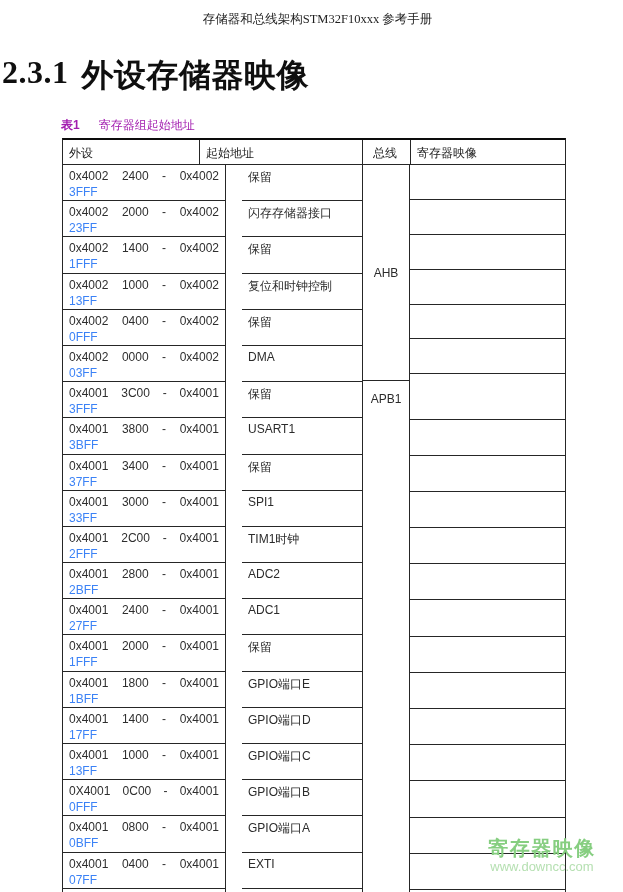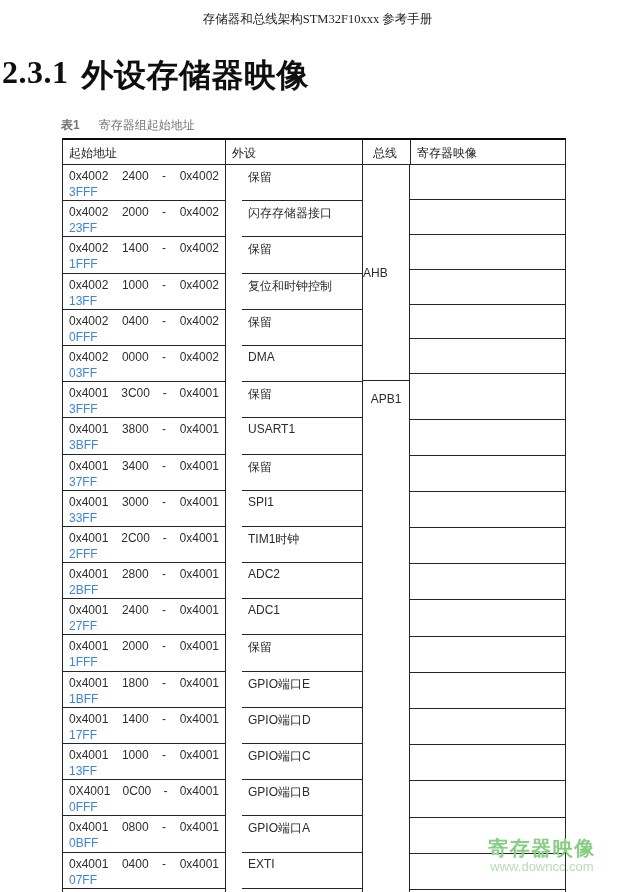--- a/index.html
+++ b/index.html
@@ -21,21 +21,21 @@
   
   .sect{
     position:absolute;top:54px;left:2px;
     font-family:"Liberation Serif", serif;
     font-weight:bold;font-size:32px;color:#0f0f0f;
     display:flex;gap:13px;letter-spacing:0.5px;
   }
   
   .cap{
     position:absolute;top:117px;left:61px;
-    font-size:12px;color:#737373;
+    font-size:12px;color:#a21caf;
   }
   .cap .lbl{font-weight:bold;margin-right:19px;}
   
   .tbl{
     position:absolute;left:62px;top:138px;width:504px;height:754px;
     box-sizing:border-box;
     border-left:1px solid #262626;border-right:1px solid #262626;
     border-top:2px solid #0c0c0c;
     overflow:hidden;
   }
@@ -62,21 +62,21 @@
   .row.stub .ca,.row.stub .cp{border-bottom:none;}
   
   .busCol{
     position:absolute;left:299px;top:0;bottom:0;width:48px;
     box-sizing:border-box;
     border-left:1px solid #262626;border-right:1px solid #262626;
     background:#ffffff;
   }
   .busA{
     height:216px;box-sizing:border-box;border-bottom:1px solid #262626;
-    display:flex;align-items:center;justify-content:flex-start;
+    display:flex;align-items:center;justify-content:center;
     font-size:12px;color:#2b2b2b;
   }
   .busBlbl{
     height:36px;line-height:36px;text-align:center;
     font-size:12px;color:#2b2b2b;
   }
   
   .regCol{position:absolute;left:347px;top:0;right:0;bottom:0;}
   .rc{box-sizing:border-box;border-bottom:1px solid #262626;}
   .rc.g1{height:34.9px;}
@@ -104,22 +104,22 @@
     <span>2.3.1</span>
     <span>外设存储器映像</span>
   </div>
 
   <div class="cap">
     <span class="lbl">表1</span><span>寄存器组起始地址</span>
   </div>
 
   <div class="tbl">
     <div class="hdr">
+      <div class="hc hc2">外设</div>
       <div class="hc hc1">起始地址</div>
-      <div class="hc hc2">外设</div>
       <div class="hc hc3">总线</div>
       <div class="hc hc4">寄存器映像</div>
     </div>
 
     <div class="rows">
 
   <div class="row">
     <div class="ca">
       <div class="l1">
         <span>0x4002</span>

